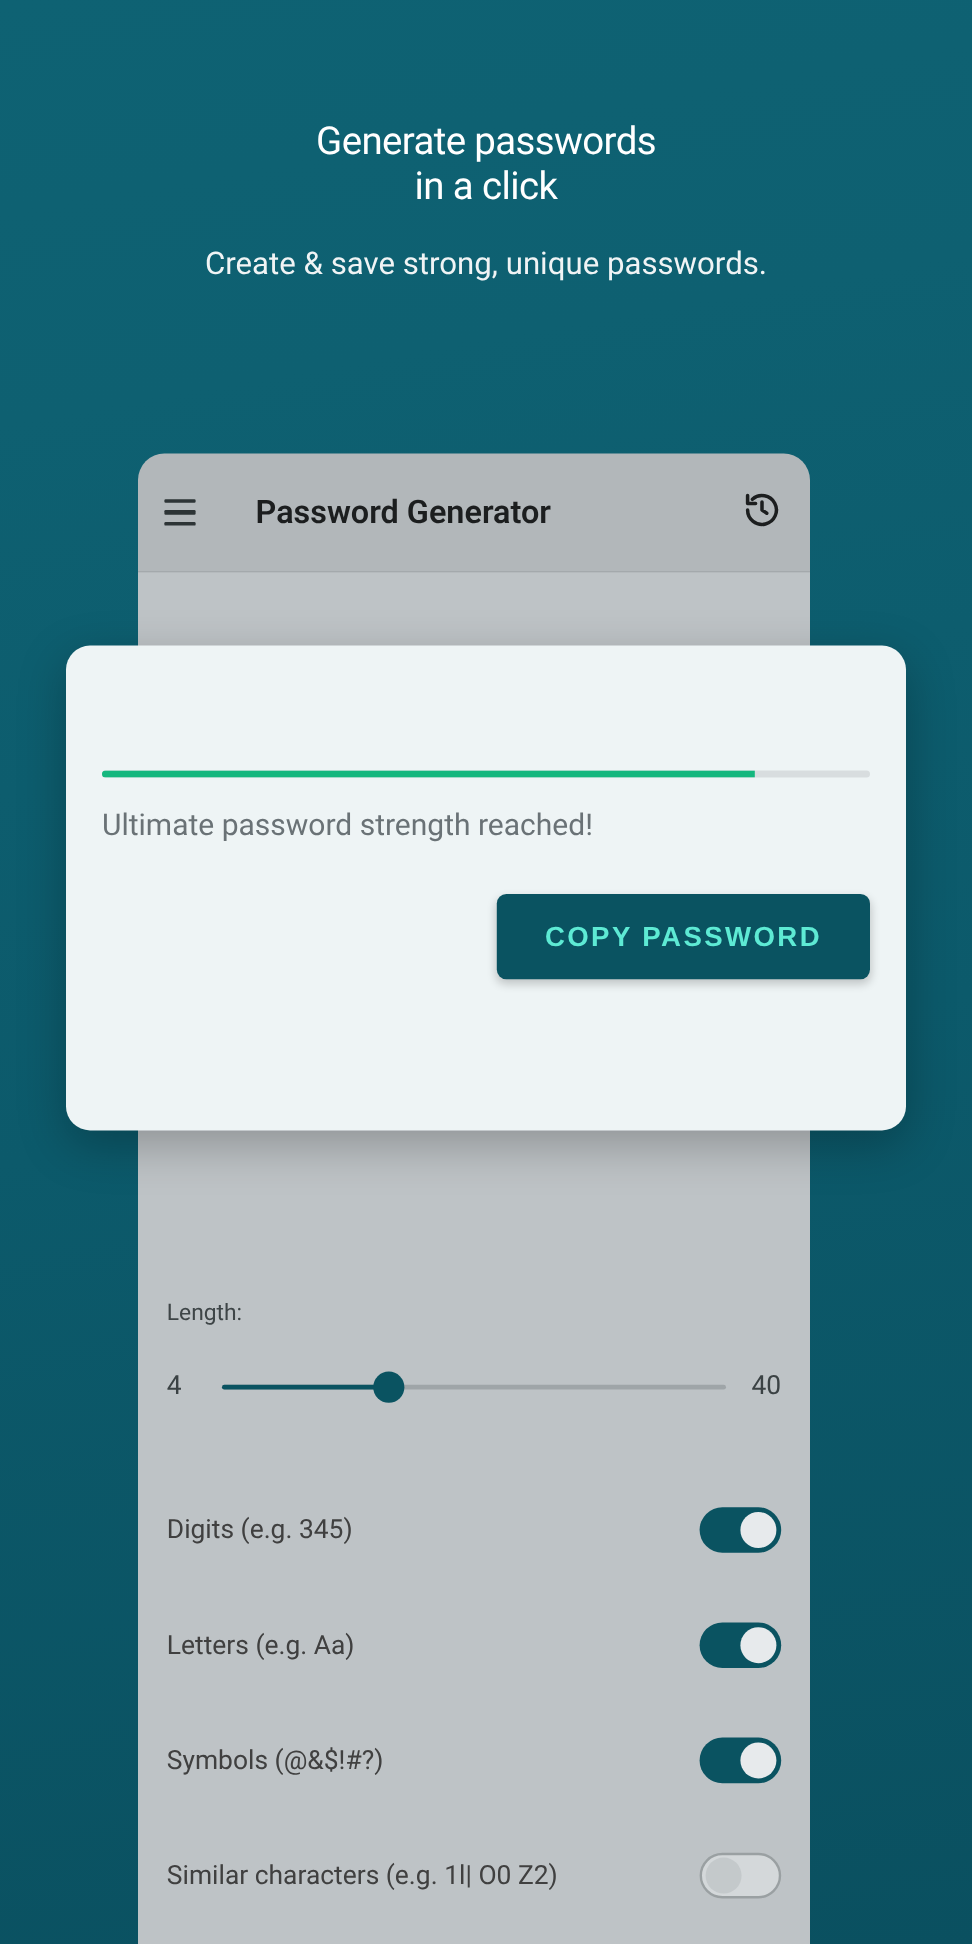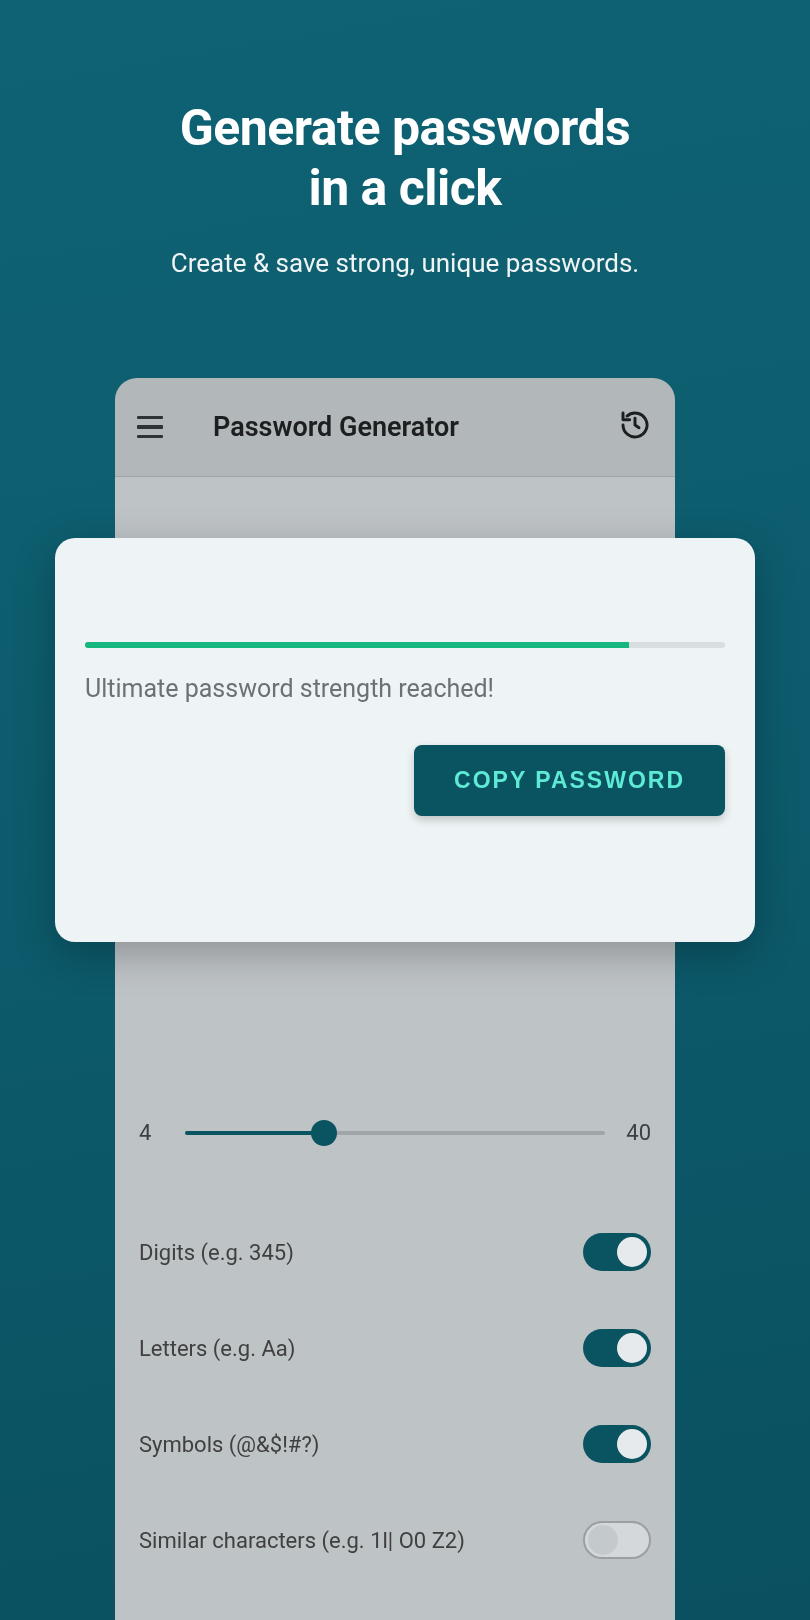--- a/index.html
+++ b/index.html
@@ -9,22 +9,22 @@
     background: linear-gradient(170deg, #0e6273 0%, #0e6071 20%, #0c5a6b 55%, #0a5060 100%);
     position: relative;
   }
 
   .hero {
     text-align: center;
     color: #fff;
     padding-top: 98px;
   }
   .hero h1 {
-    font-size: 50px;
-    font-weight: 700;
+    font-size: 32px;
+    font-weight: 400;
     line-height: 1.2;
     letter-spacing: -0.5px;
   }
   .hero p {
     margin-top: 30px;
     font-size: 26px;
     font-weight: 400;
     color: #f0f4f5;
   }
 
@@ -261,20 +261,21 @@
       <svg width="32" height="32" viewBox="0 0 24 24" fill="none" stroke="currentColor" stroke-width="2.2" stroke-linecap="round" stroke-linejoin="round">
         <path d="M3 12a9 9 0 1 0 3-6.7"></path>
         <polyline points="3 3 3 8 8 8"></polyline>
         <polyline points="12 7 12 12 15 14"></polyline>
       </svg>
     </div>
   </div>
   <div class="phone-body">
     <div class="settings">
       <div class="length-section">
+        <div class="length-label">Length:</div>
         <div class="slider-row">
           <div class="slider-min">4</div>
           <div class="slider">
             <div class="track"></div>
             <div class="track-fill" id="track-fill" style="width: 33%;"></div>
             <div class="thumb" id="slider-thumb" style="left: 33%;"></div>
           </div>
           <div class="slider-max">40</div>
         </div>
       </div>

